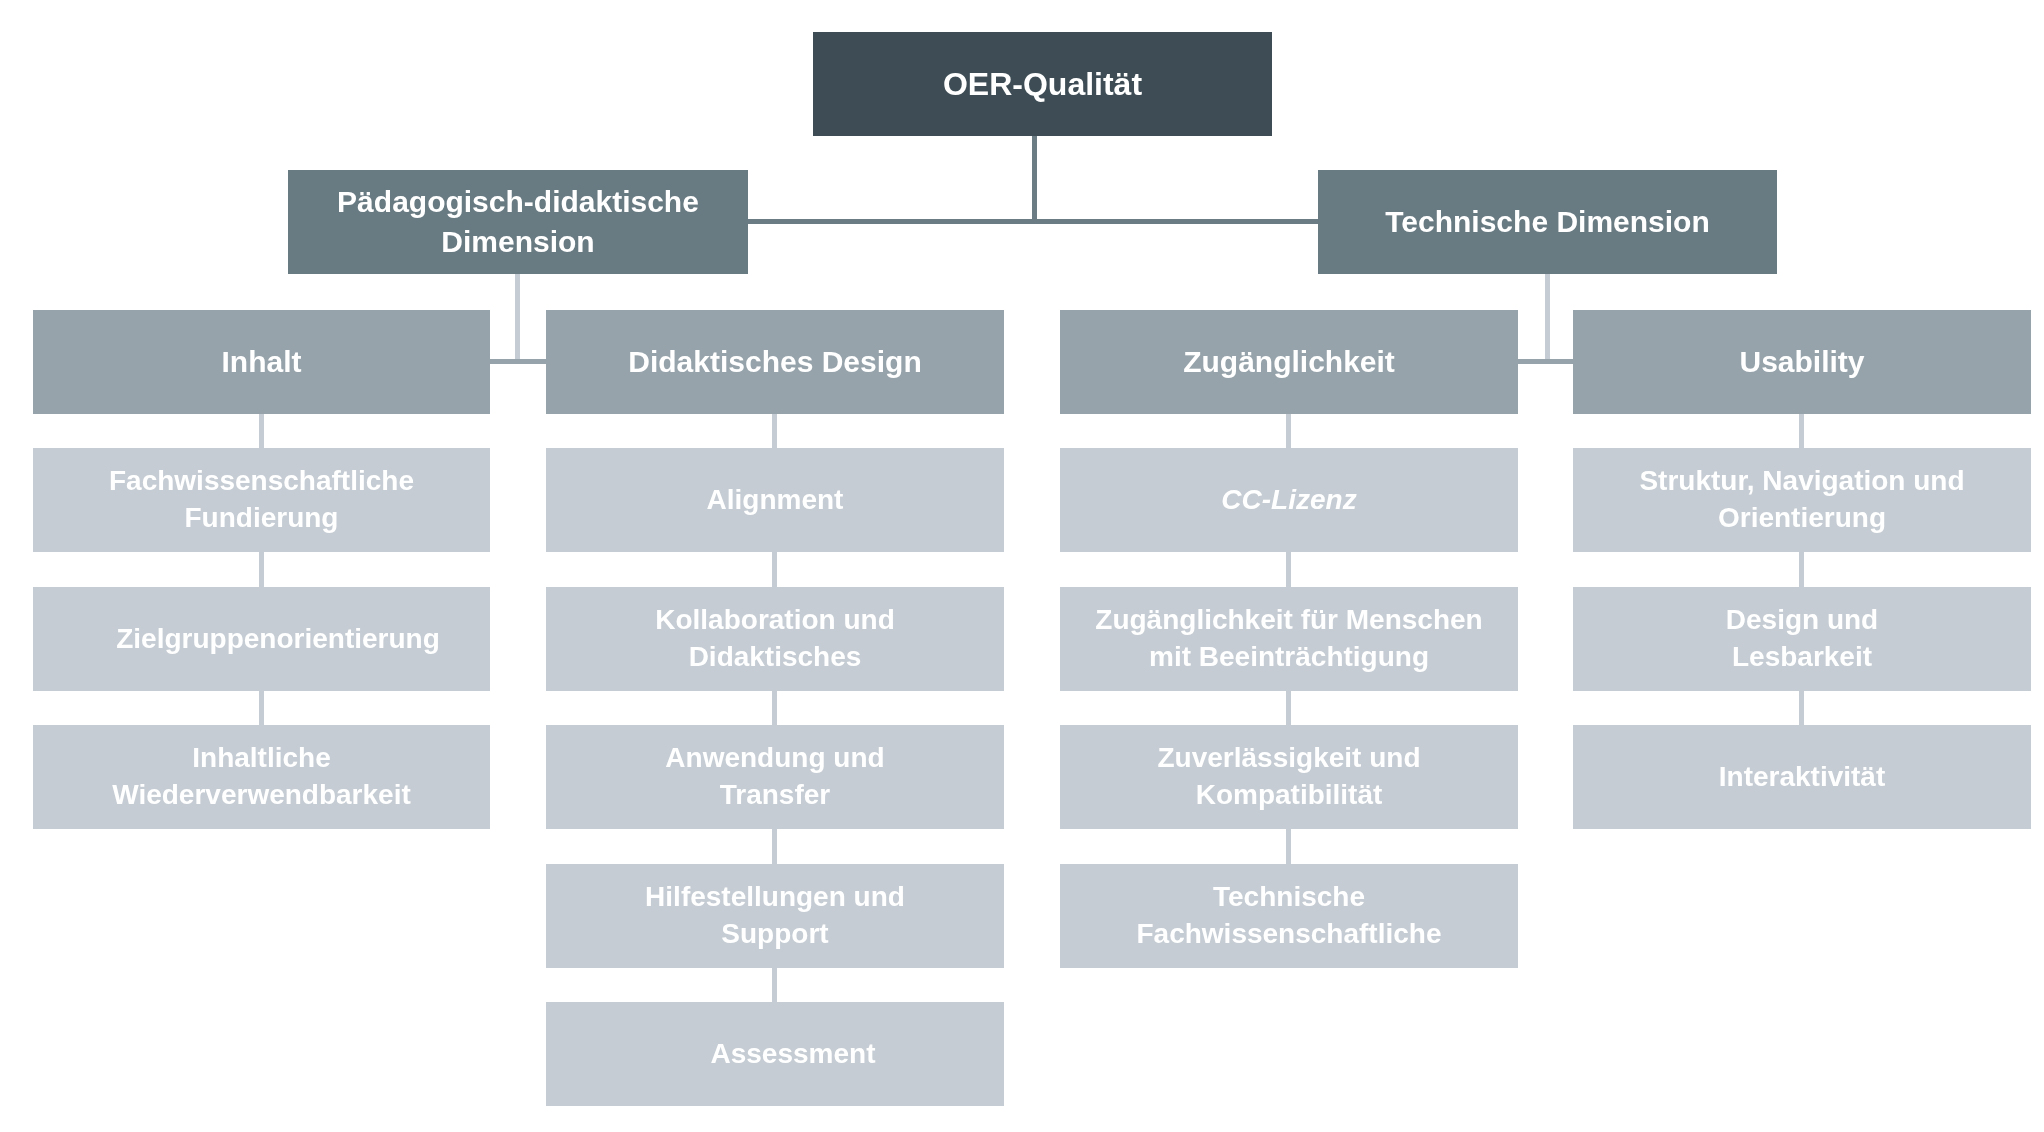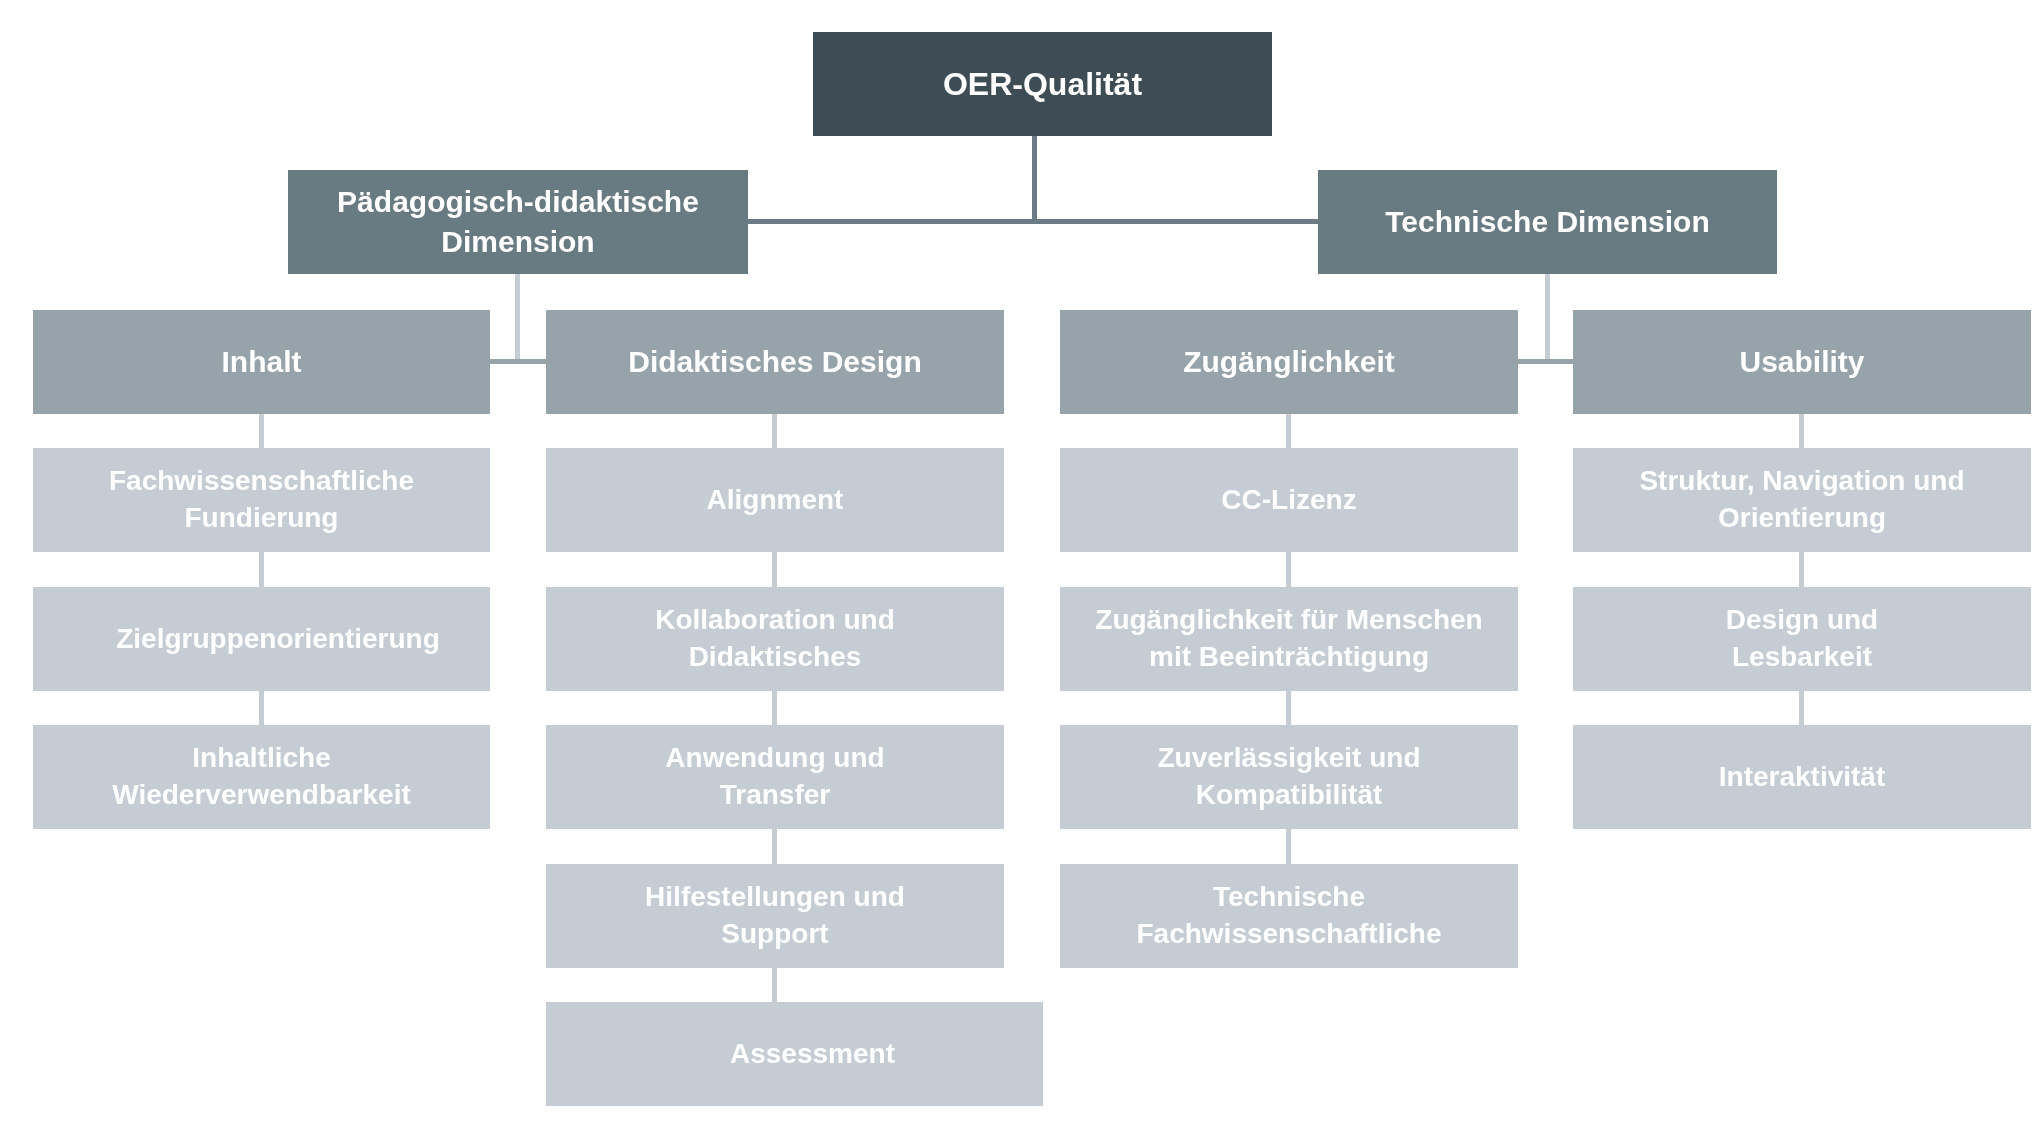--- a/index.html
+++ b/index.html
@@ -83,23 +83,23 @@
   <div class="node lvl4" style="left:33px;top:725px;width:457px;height:104px;">Inhaltliche
 Wiederverwendbarkeit</div>
 
   <div class="node lvl4" style="left:546px;top:448px;width:458px;height:104px;">Alignment</div>
   <div class="node lvl4" style="left:546px;top:587px;width:458px;height:104px;">Kollaboration und
 Didaktisches</div>
   <div class="node lvl4" style="left:546px;top:725px;width:458px;height:104px;">Anwendung und
 Transfer</div>
   <div class="node lvl4" style="left:546px;top:864px;width:458px;height:104px;">Hilfestellungen und
 Support</div>
-  <div class="node lvl4" style="left:546px;top:1002px;width:497px;height:104px;padding-left:36px;">Assessment</div>
+  <div class="node lvl4" style="left:546px;top:1002px;width:458px;height:104px;padding-left:36px;">Assessment</div>
 
-  <div class="node lvl4" style="left:1060px;top:448px;width:458px;height:104px;">CC-Lizenz</div>
+  <div class="node lvl4" style="left:1060px;top:448px;width:458px;height:104px;font-style:italic;">CC-Lizenz</div>
   <div class="node lvl4" style="left:1060px;top:587px;width:458px;height:104px;">Zugänglichkeit für Menschen
 mit Beeinträchtigung</div>
   <div class="node lvl4" style="left:1060px;top:725px;width:458px;height:104px;">Zuverlässigkeit und
 Kompatibilität</div>
   <div class="node lvl4" style="left:1060px;top:864px;width:458px;height:104px;">Technische
 Fachwissenschaftliche</div>
 
   <div class="node lvl4" style="left:1573px;top:448px;width:458px;height:104px;">Struktur, Navigation und
 Orientierung</div>
   <div class="node lvl4" style="left:1573px;top:587px;width:458px;height:104px;">Design und

